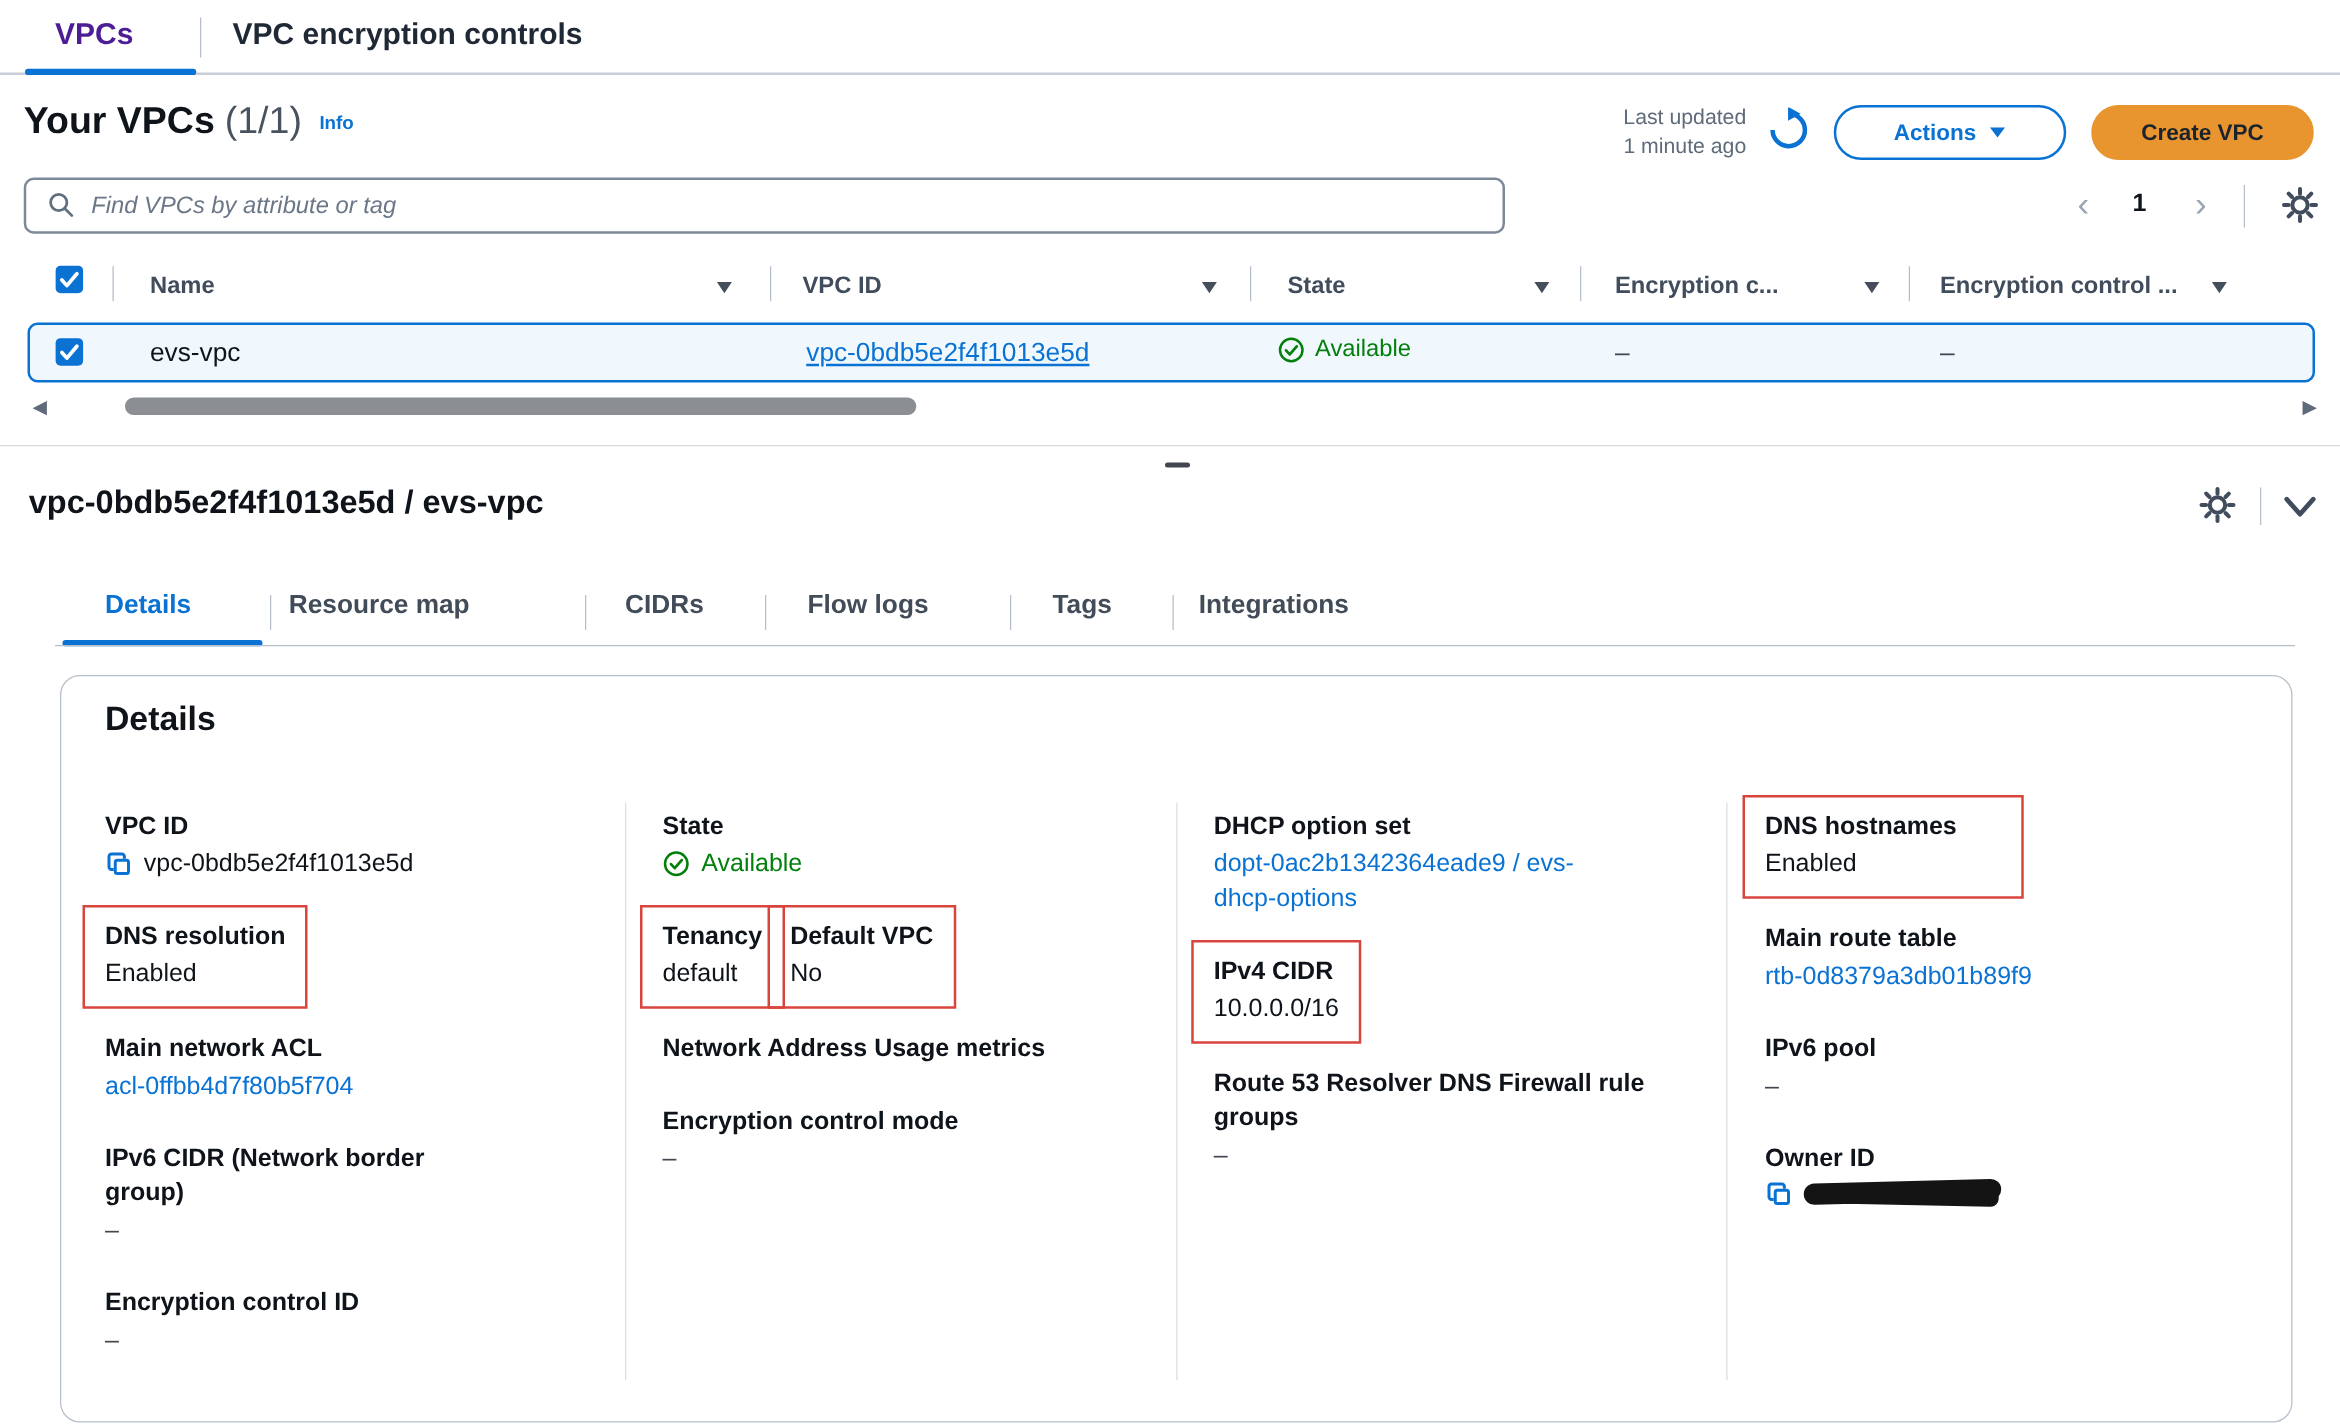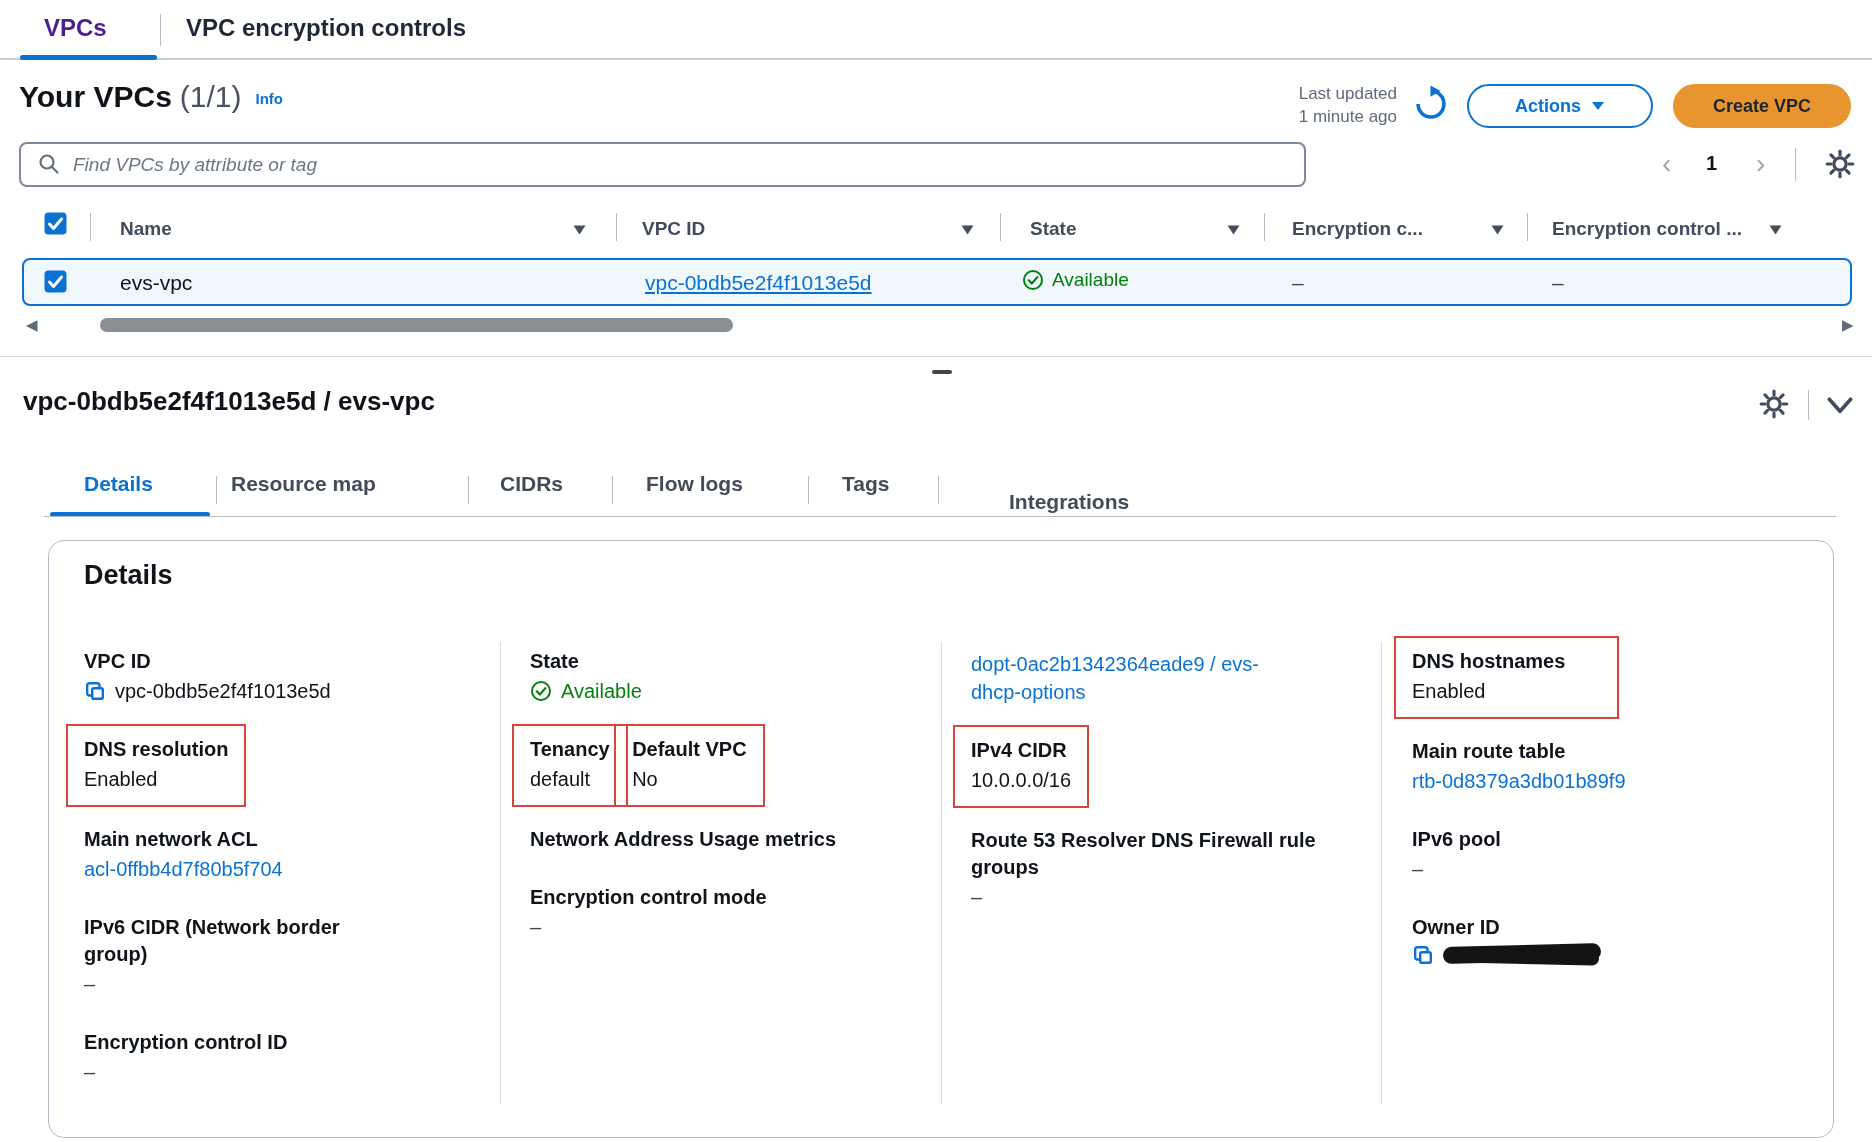--- a/index.html
+++ b/index.html
@@ -24,21 +24,21 @@
   .page-title { font-size:30px; font-weight:700; color:#0f141a; }
   .page-count { font-size:30px; font-weight:400; color:#49535f; margin-left:8px; }
   .info-link { font-size:15px; font-weight:700; color:#0972d3; margin-left:14px; cursor:pointer; position:relative; top:-3px; }
   .last-updated { position:absolute; left:1225px; top:82px; width:172px; text-align:right; font-size:17px; line-height:23px; color:#5f6b7a; }
   .refresh-btn { position:absolute; left:1413px; top:86px; width:38px; height:38px; cursor:pointer; }
   .btn { position:absolute; top:84px; height:44px; border-radius:22px; display:flex; align-items:center; justify-content:center; gap:10px; font-size:18px; font-weight:700; cursor:pointer; white-space:nowrap; }
   .btn-actions { left:1467px; width:186px; background:#fff; border:2px solid #0972d3; color:#0972d3; }
   .btn-create { left:1673px; width:178px; background:#e8952f; border:2px solid #e8952f; color:#1b232d; }
 
   
-  .search-box { position:absolute; left:19px; top:142px; width:1287px; height:45px; }
+  .search-box { position:absolute; left:19px; top:142px; width:1185px; height:45px; }
   .search-box input {
     width:100%; height:100%; border:2px solid #7d8998; border-radius:8px; padding:0 16px 0 52px;
     font-family:"Liberation Sans", sans-serif; font-size:19px; font-style:italic; color:#0f141a; outline:none;
   }
   .search-box input::placeholder { color:#6b7787; font-style:italic; }
   .search-glyph { position:absolute; left:18px; top:10px; }
   .pg-arrow { position:absolute; top:146px; font-size:28px; color:#9aa5b1; cursor:pointer; line-height:36px; }
   .pg-num { position:absolute; left:1706px; top:152px; font-size:20px; font-weight:700; color:#0f141a; cursor:pointer; }
   .pg-div { position:absolute; left:1795px; top:148px; width:1px; height:34px; background:#b6bec9; }
   .gear-btn { position:absolute; cursor:pointer; }
@@ -249,21 +249,21 @@
 <div class="dtab-underline"></div>
 <div class="dtab-div" style="left:216px;"></div>
 <div class="dtab" style="left:231px;text-align:center;">Resource map</div>
 <div class="dtab-div" style="left:468px;"></div>
 <div class="dtab" style="left:500px;">CIDRs</div>
 <div class="dtab-div" style="left:612px;"></div>
 <div class="dtab" style="left:646px;">Flow logs</div>
 <div class="dtab-div" style="left:808px;"></div>
 <div class="dtab" style="left:842px;">Tags</div>
 <div class="dtab-div" style="left:938px;"></div>
-<div class="dtab" style="left:1009px;margin-top:18px;">Integrations</div>
+<div class="dtab" style="left:959px;">Integrations</div>
 <div class="dtabs-border"></div>
 
 <div class="card"></div>
 <div class="card-heading">Details</div>
 <div class="card-vdiv" style="left:500px;"></div>
 <div class="card-vdiv" style="left:941px;"></div>
 <div class="card-vdiv" style="left:1381px;"></div>
 
 <div class="fieldcol" style="left:84px;width:320px;">
   <div class="field">
@@ -319,20 +319,21 @@
     <div class="flabel">Network Address Usage metrics</div>
   </div>
   <div class="field">
     <div class="flabel">Encryption control mode</div>
     <div class="fvalue dash">–</div>
   </div>
 </div>
 
 <div class="fieldcol" style="left:971px;width:345px;">
   <div class="field">
+    <div class="flabel">DHCP option set</div>
     <div class="fvalue link" style="width:330px;">dopt-0ac2b1342364eade9 / evs-dhcp-options</div>
   </div>
   <div class="field annotated">
     <div class="flabel">IPv4 CIDR</div>
     <div class="fvalue">10.0.0.0/16</div>
   </div>
   <div class="field">
     <div class="flabel">Route 53 Resolver DNS Firewall rule groups</div>
     <div class="fvalue dash">–</div>
   </div>

